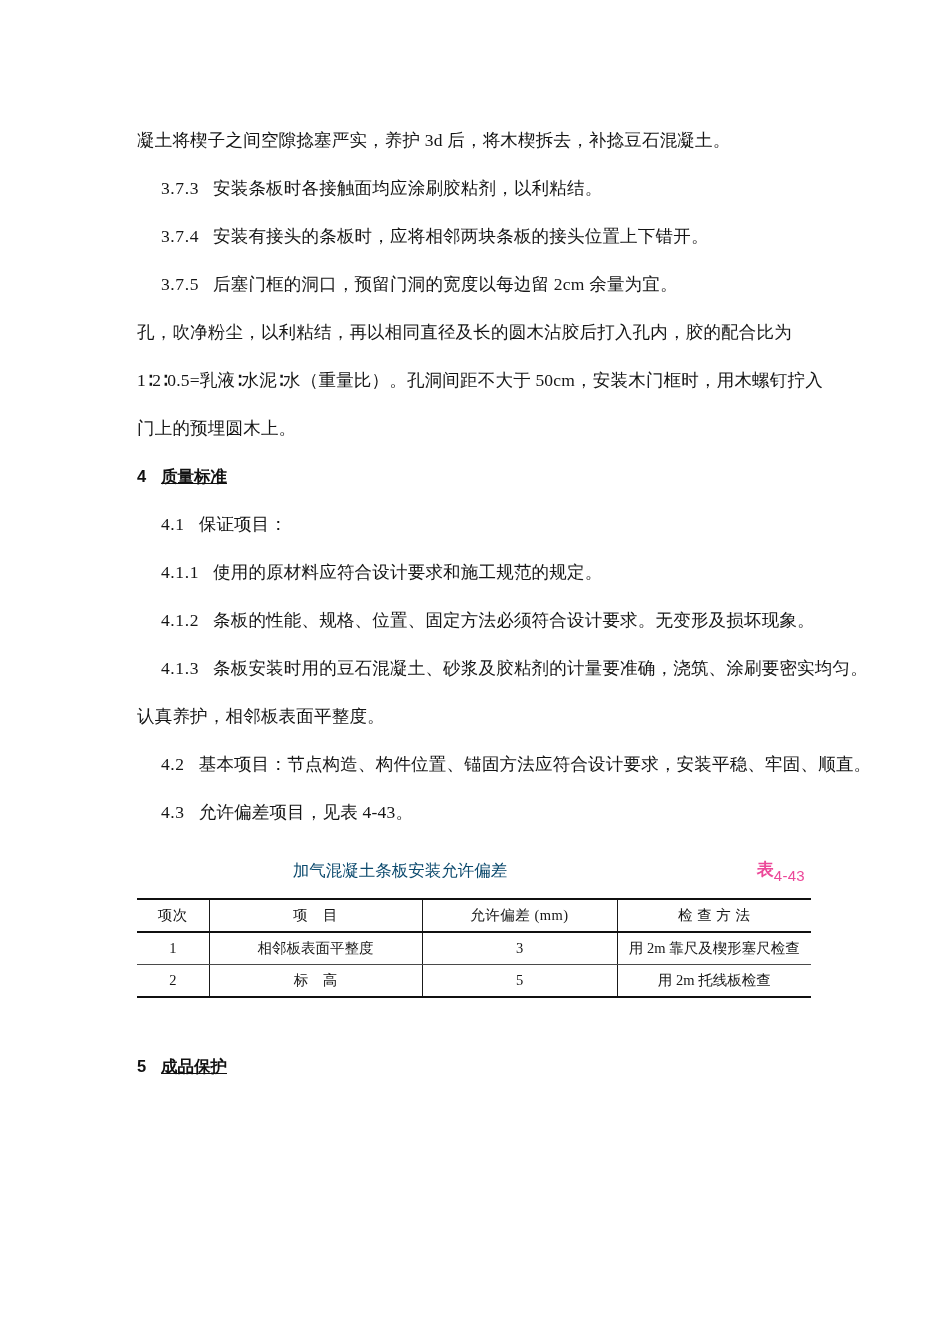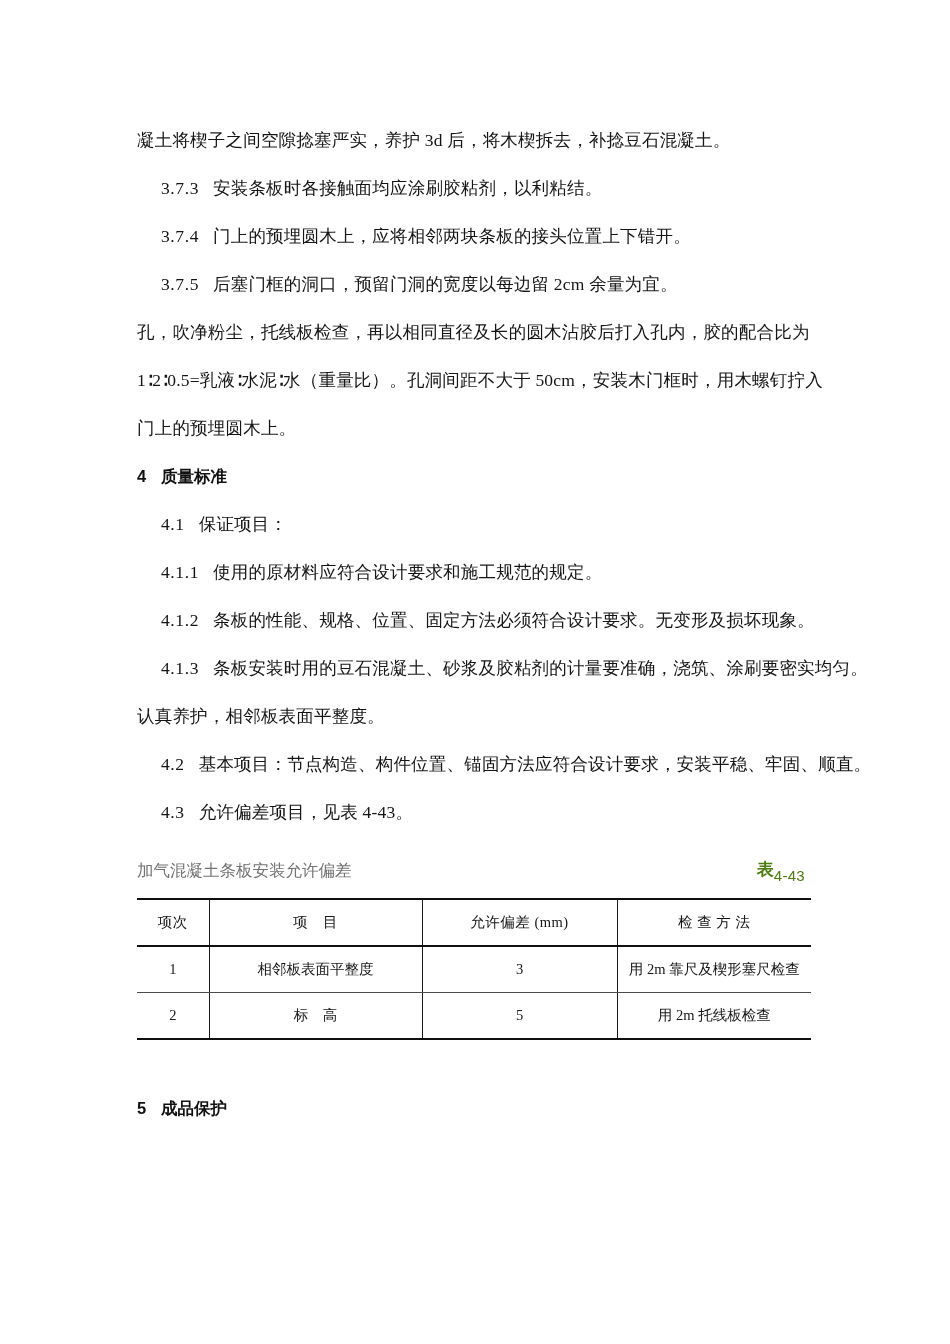--- a/index.html
+++ b/index.html
@@ -55,51 +55,53 @@
 
   
   .section-head {
     font-family: "Liberation Sans", "DejaVu Sans", sans-serif;
     font-weight: bold;
     font-size: 16.5px;
     line-height: 48px;
     color: #111111;
     margin: 0;
     white-space: nowrap;
+    text-decoration: underline;
   }
   .section-head .sec-num {
     display: inline-block;
     min-width: 24px;
   }
 
   
   .table-block {
     margin-top: 22px;
   }
   .table-caption-row {
     position: relative;
     height: 40px;
   }
   .table-caption {
     position: absolute;
     left: 0;
     right: 0;
     top: 2px;
+    text-align: center;
     font-family: "Liberation Sans", "DejaVu Sans", sans-serif;
     font-size: 16.5px;
-    color: #737373;
+    color: #0c4a6e;
     padding-right: 150px;
   }
   .table-number {
     position: absolute;
     right: 8px;
     top: 0px;
     font-family: "Liberation Sans", "DejaVu Sans", sans-serif;
     font-size: 16.5px;
-    color: #4d7c0f;
+    color: #ec4899;
     white-space: nowrap;
   }
   .table-number .tbl-word {
     font-weight: bold;
     font-size: 17px;
     vertical-align: 2px;
   }
   .table-number .tbl-idx {
     font-size: 15px;
     vertical-align: -4px;
@@ -116,21 +118,21 @@
   }
   table.spec col.c1 { width: 72px; }
   table.spec col.c2 { width: 213px; }
   table.spec col.c3 { width: 195px; }
   table.spec col.c4 { width: 194px; }
 
   table.spec td {
     text-align: center;
     vertical-align: middle;
     height: 29px;
-    padding: 8px 4px;
+    padding: 1px 4px;
     border-left: 1.4px solid #1a1a1a;
     border-right: 1.4px solid #1a1a1a;
     font-family: "Liberation Serif", "DejaVu Serif", serif;
     white-space: nowrap;
   }
   table.spec tr td:first-child { border-left: none; }
   table.spec tr td:last-child { border-right: none; }
 
   table.spec tr.head td {
     border-top: 2.6px solid #101010;
@@ -154,29 +156,29 @@
 
     <p class="para">
       <span>凝土将楔子之间空隙捻塞严实，养护 3d 后，将木楔拆去，补捻豆石混凝土。</span>
     </p>
 
     <p class="para para-indent">
       <span class="num">3.7.3</span><span class="gap-after-num"></span><span>安装条板时各接触面均应涂刷胶粘剂，以利粘结。</span>
     </p>
 
     <p class="para para-indent">
-      <span class="num">3.7.4</span><span class="gap-after-num"></span><span>门上的预埋圆木上，应将相邻两块条板的接头位置上下错开。</span>
+      <span class="num">3.7.4</span><span class="gap-after-num"></span><span>安装有接头的条板时，应将相邻两块条板的接头位置上下错开。</span>
     </p>
 
     <p class="para para-indent">
       <span class="num">3.7.5</span><span class="gap-after-num"></span><span>后塞门框的洞口，预留门洞的宽度以每边留 2cm 余量为宜。</span>
     </p>
 
     <p class="para">
-      <span>孔，吹净粉尘，托线板检查，再以相同直径及长的圆木沾胶后打入孔内，胶的配合比为</span>
+      <span>孔，吹净粉尘，以利粘结，再以相同直径及长的圆木沾胶后打入孔内，胶的配合比为</span>
     </p>
     <p class="para">
       <span>1∶2∶0.5=乳液∶水泥∶水（重量比）。孔洞间距不大于 50cm，安装木门框时，用木螺钉拧入</span>
     </p>
     <p class="para">
       <span>门上的预埋圆木上。</span>
     </p>
 
     <p class="section-head">
       <span class="sec-num">4</span><span>质量标准</span>

